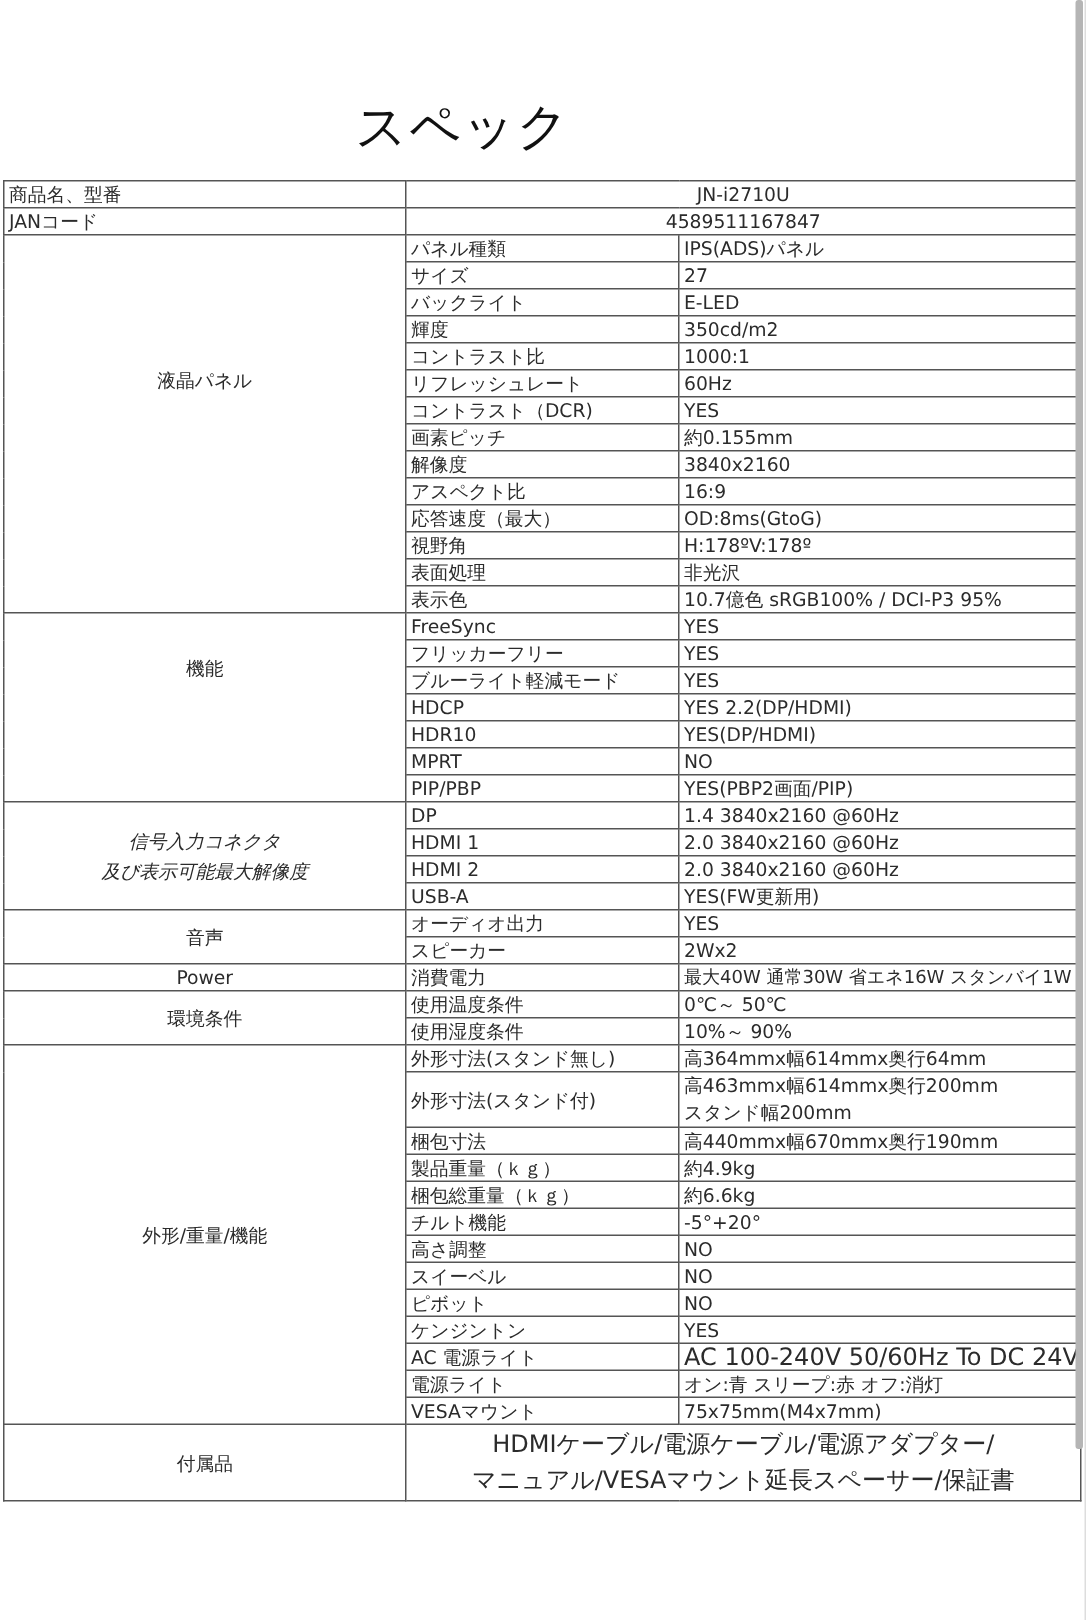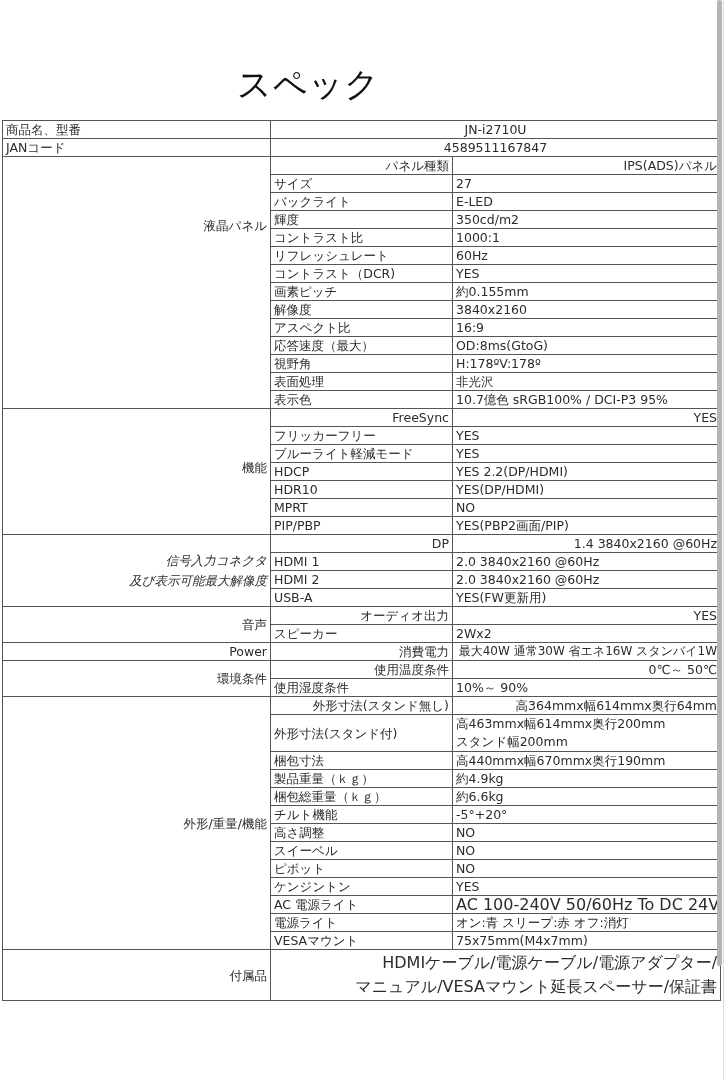--- a/index.html
+++ b/index.html
@@ -25,21 +25,21 @@
     height: 17px; line-height: 17px;
     white-space: nowrap; overflow: hidden;
     vertical-align: middle;
   }
   .spec-table td.cat { text-align: center; }
   .spec-table td.left { text-align: left; }
   .spec-table td.center { text-align: center; }
   .spec-table td.val { border-left: 1.5px solid #333; margin-left: 17px; }
   .spec-table td.multi { line-height: 18px; white-space: normal; }
   .spec-table td.acc { height: 50px; line-height: 24px; text-align: center; white-space: normal; font-size: 16px; }
-  .spec-table tr.group-top td { border-top: 1.5px solid #444; text-align: right; }
+  .spec-table tr.group-top td { border-top: 1.5px solid #444; }
   .scrollbar {
     position: absolute; left: 717px; top: 0; width: 5px; height: 966px;
     background: #b5b5b5; border-radius: 2px;
   }
   .scroll-edge {
     position: absolute; left: 723px; top: 0; width: 1px; height: 1080px;
     background: #dddddd;
   }
 </style>
 </head>
@@ -58,21 +58,21 @@
     <tr>
       <td class="left">商品名、型番</td>
       <td class="center val" colspan="2">JN-i2710U</td>
     </tr>
     <tr>
       <td class="left">JANコード</td>
       <td class="center val" colspan="2">4589511167847</td>
     </tr>
 
     <tr class="group-top">
-      <td class="cat" rowspan="14" style="vertical-align:top;padding-top:60px;">液晶パネル</td>
+      <td class="cat" rowspan="14" style="vertical-align:top;padding-top:88px;">液晶パネル</td>
       <td class="left">パネル種類</td>
       <td class="left val">IPS(ADS)パネル</td>
     </tr>
     <tr>
         <td class="left">サイズ</td>
         <td class="left val">27</td>
       </tr>
     <tr>
         <td class="left">バックライト</td>
         <td class="left val">E-LED</td>
@@ -116,21 +116,21 @@
     <tr>
         <td class="left">表面処理</td>
         <td class="left val">非光沢</td>
       </tr>
     <tr>
         <td class="left">表示色</td>
         <td class="left val">10.7億色  sRGB100% / DCI-P3 95%</td>
       </tr>
 
     <tr class="group-top">
-      <td class="cat" rowspan="7" style="vertical-align:top;padding-top:50px;">機能</td>
+      <td class="cat" rowspan="7" style="vertical-align:top;padding-top:28px;">機能</td>
       <td class="left">FreeSync</td>
       <td class="left val">YES</td>
     </tr>
     <tr>
         <td class="left">フリッカーフリー</td>
         <td class="left val">YES</td>
       </tr>
     <tr>
         <td class="left">ブルーライト軽減モード</td>
         <td class="left val">YES</td>

